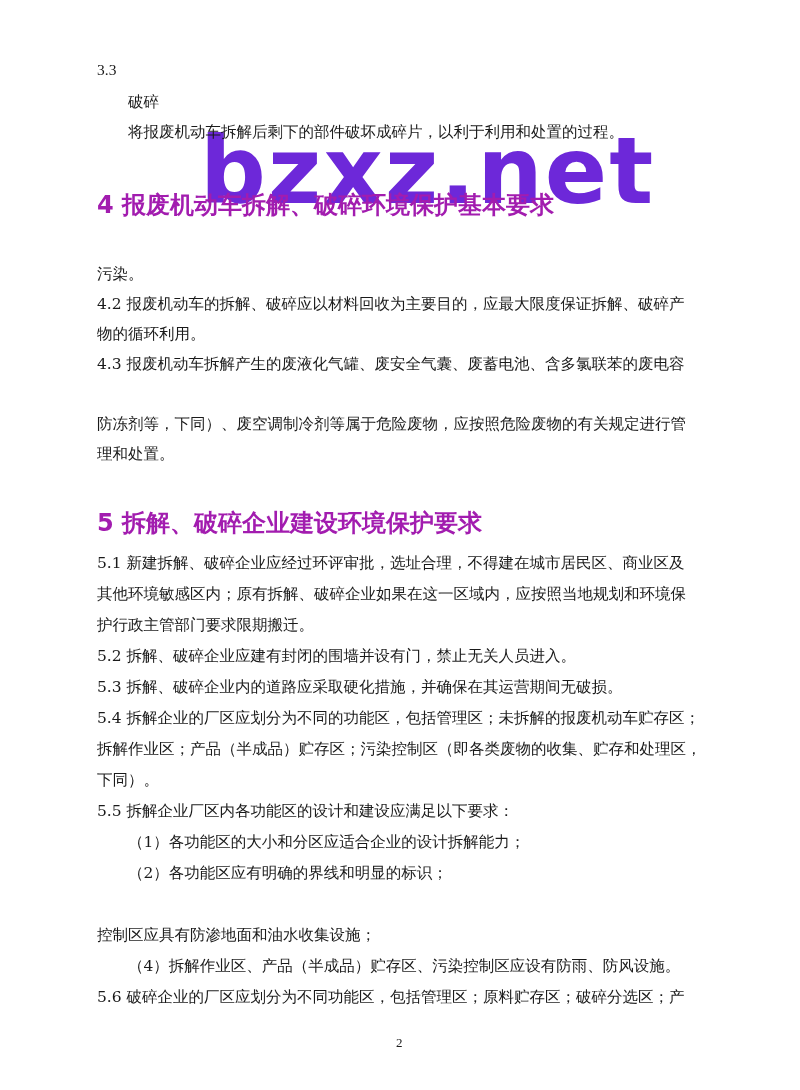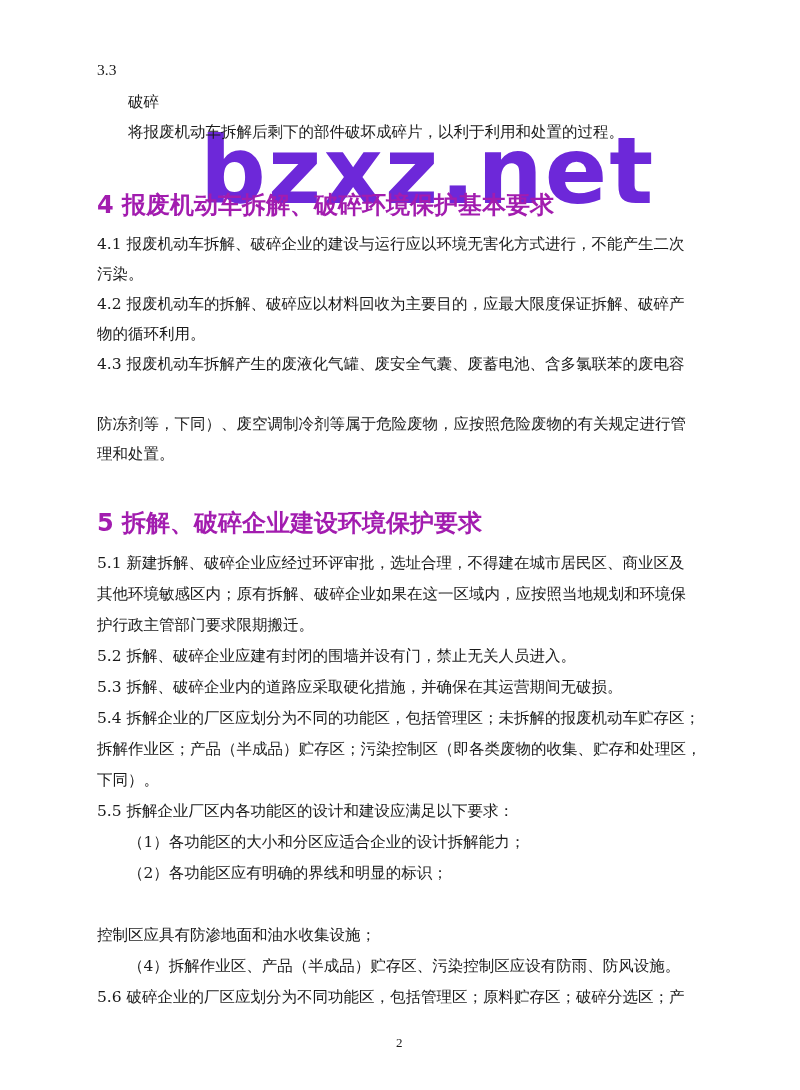--- a/index.html
+++ b/index.html
@@ -29,21 +29,20 @@
 <body>
 
 <div class="watermark">bzxz.net</div>
 
 <div class="page">
   <div class="line num" style="left:97px;top:60px;">3.3</div>
   <div class="line" style="left:128px;top:92px;">破碎</div>
   <div class="line" style="left:128px;top:122px;">将报废机动车拆解后剩下的部件破坏成碎片，以利于利用和处置的过程。</div>
 
   <div class="h" style="left:97px;top:192px;">4  报废机动车拆解、破碎环境保护基本要求</div>
-  <div class="line" style="left:97px;top:234px;">4.1  报废机动车拆解、破碎企业的建设与运行应以环境无害化方式进行，不能产生二次</div>
   <div class="line" style="left:97px;top:264px;">污染。</div>
   <div class="line" style="left:97px;top:294px;">4.2  报废机动车的拆解、破碎应以材料回收为主要目的，应最大限度保证拆解、破碎产</div>
   <div class="line" style="left:97px;top:324px;">物的循环利用。</div>
   <div class="line" style="left:97px;top:354px;">4.3  报废机动车拆解产生的废液化气罐、废安全气囊、废蓄电池、含多氯联苯的废电容</div>
   <div class="line" style="left:97px;top:414px;">防冻剂等，下同）、废空调制冷剂等属于危险废物，应按照危险废物的有关规定进行管</div>
   <div class="line" style="left:97px;top:444px;">理和处置。</div>
 
   <div class="h" style="left:97px;top:510px;">5  拆解、破碎企业建设环境保护要求</div>
   <div class="line" style="left:97px;top:553px;">5.1  新建拆解、破碎企业应经过环评审批，选址合理，不得建在城市居民区、商业区及</div>
   <div class="line" style="left:97px;top:615px;">护行政主管部门要求限期搬迁。</div>

